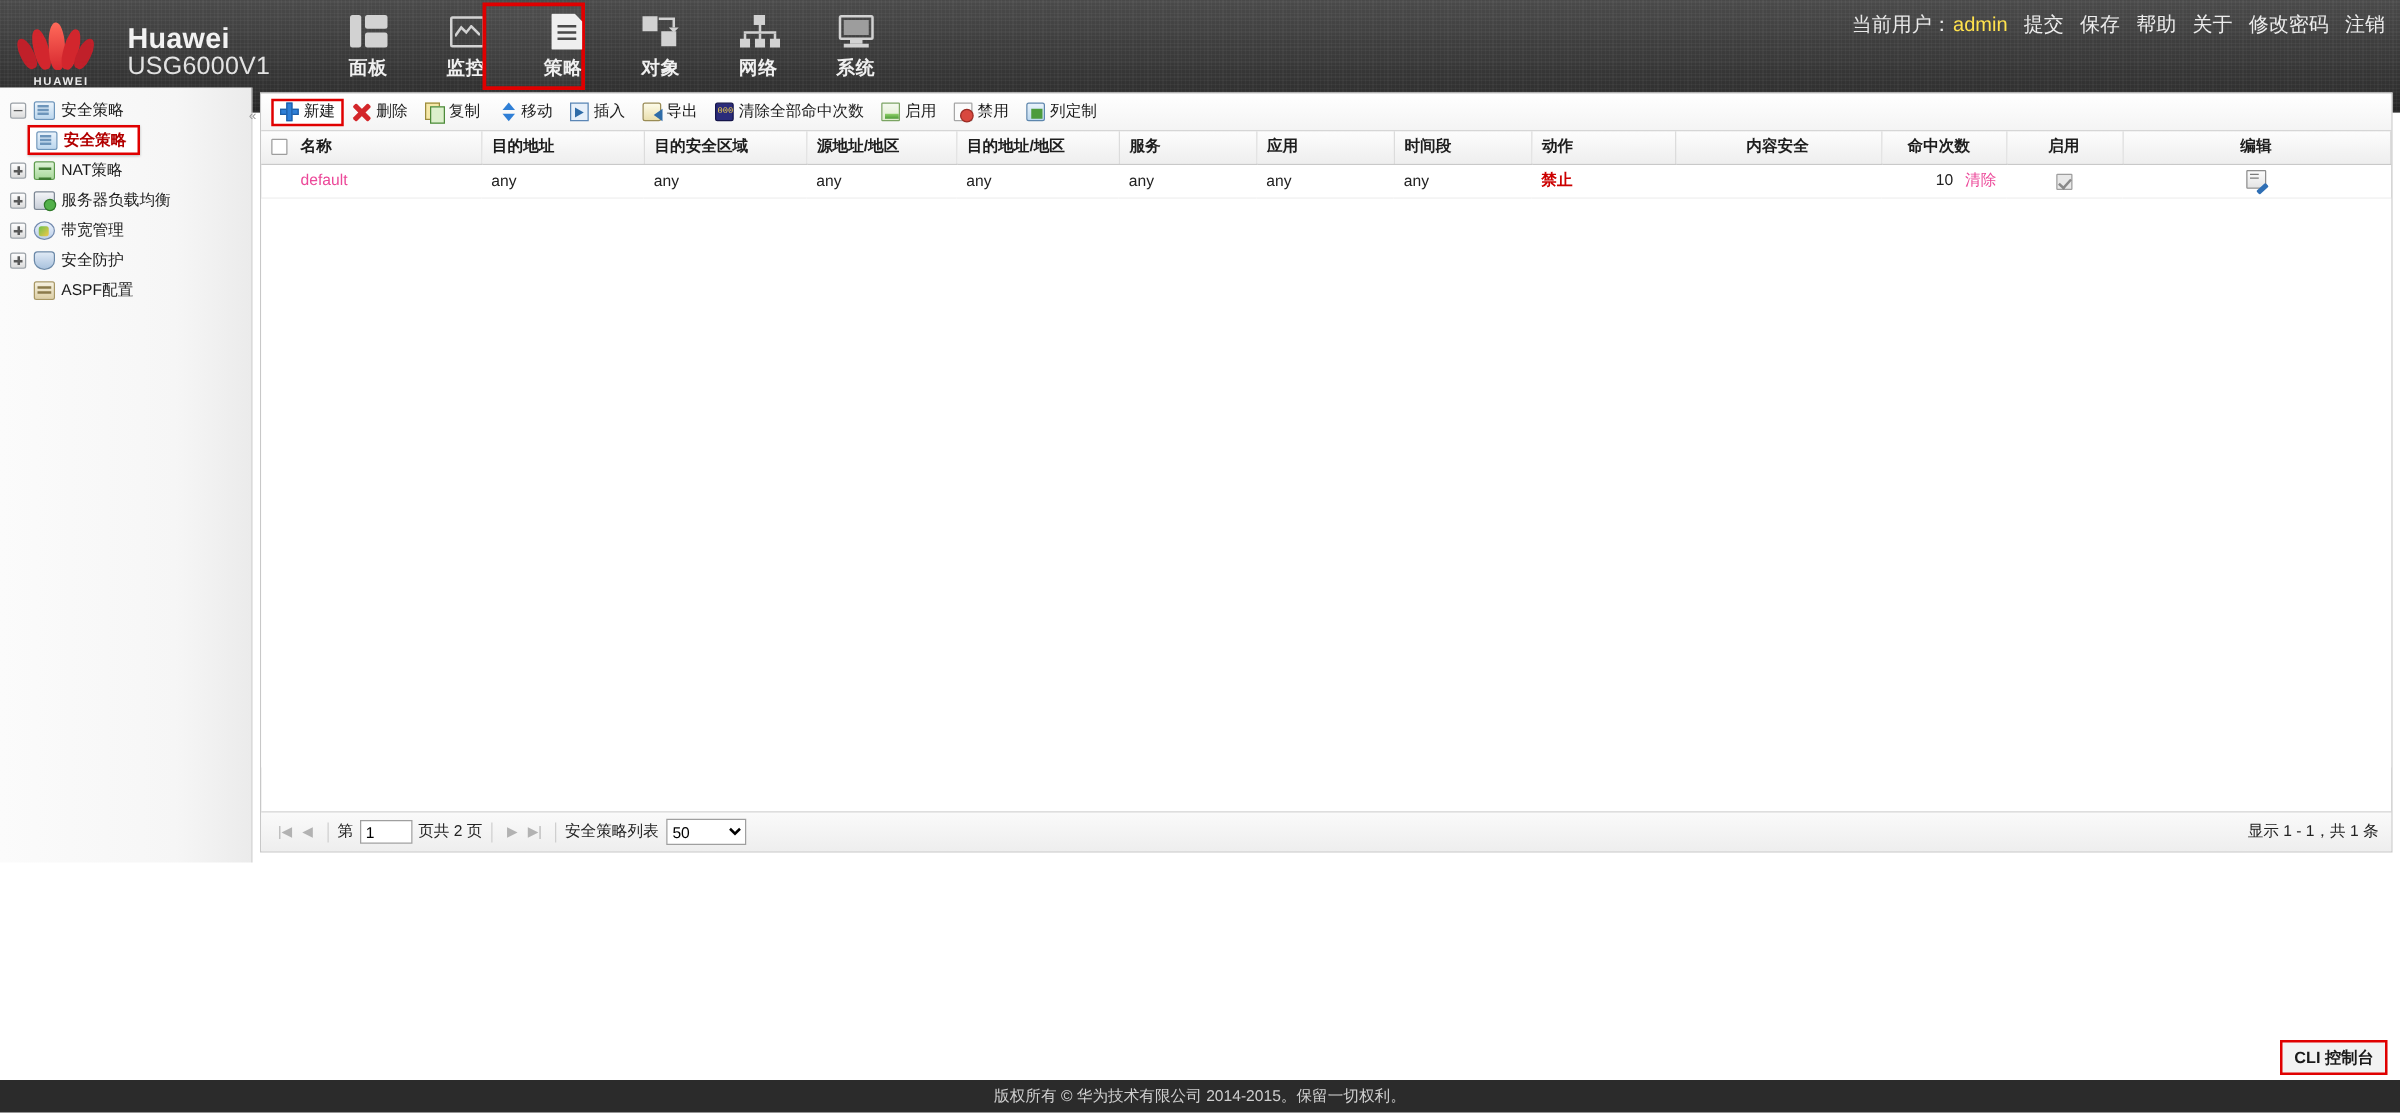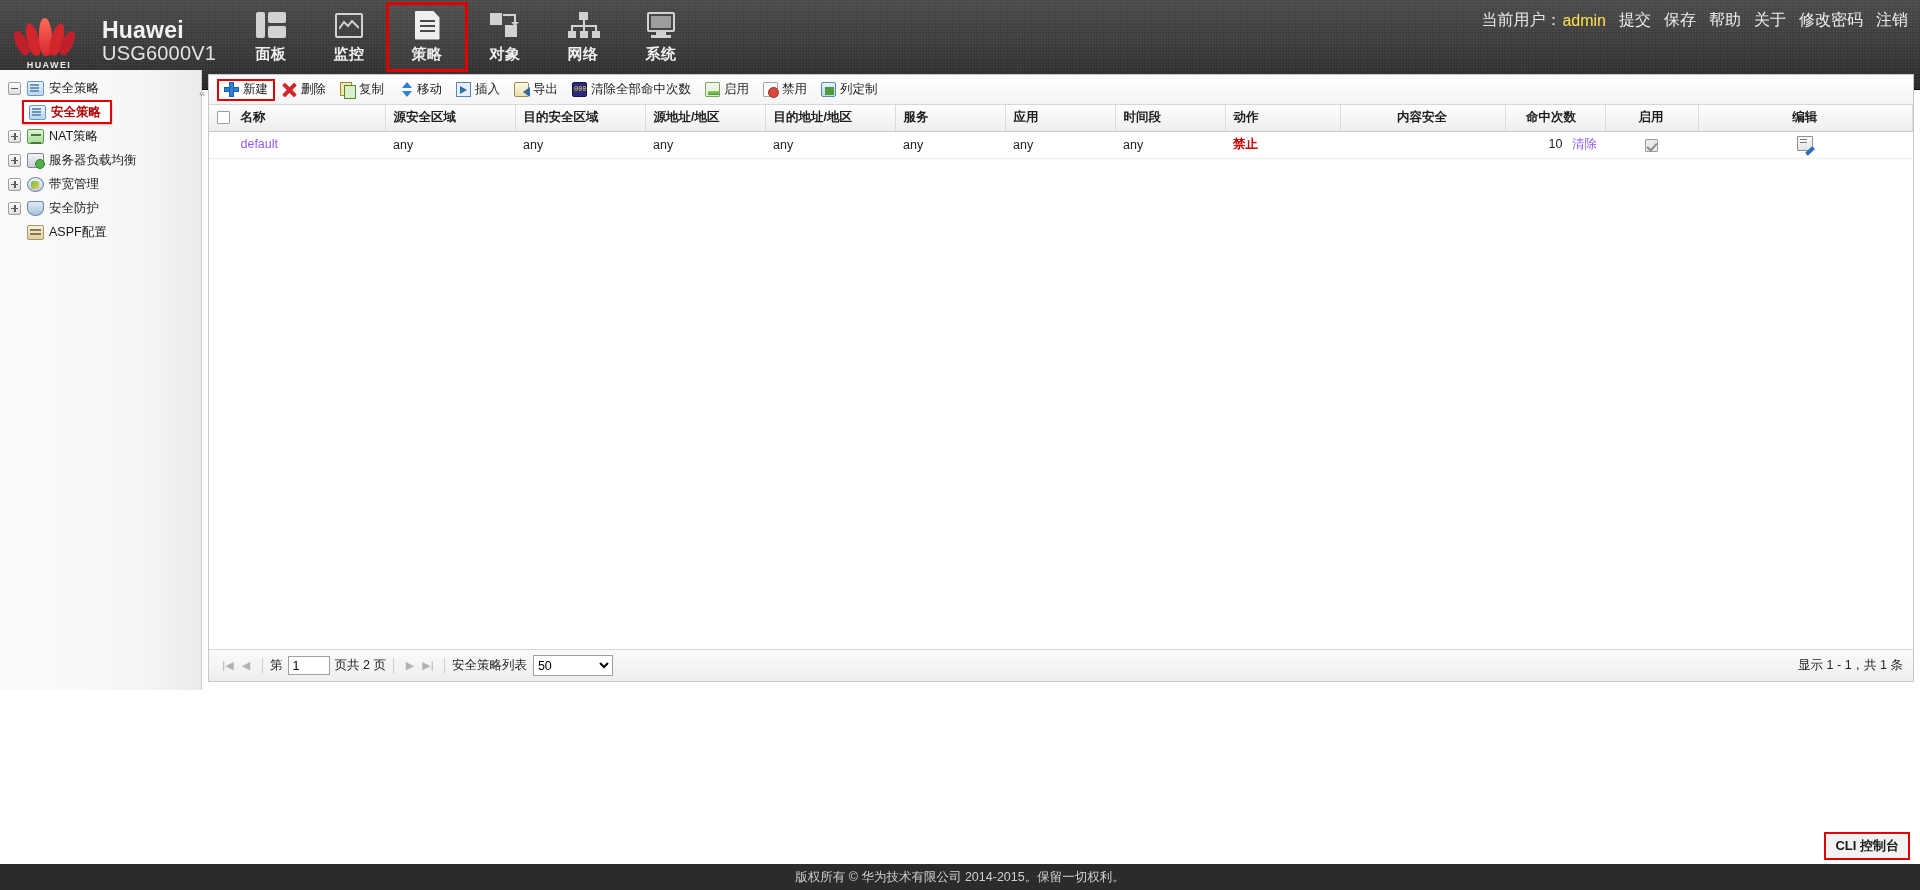--- a/index.html
+++ b/index.html
@@ -52,21 +52,21 @@
     letter-spacing: .2px;
   }
 
   
   #mainnav {
     position: absolute; left: 232px; top: 4px;
     height: 70px; display: flex; align-items: flex-start;
   }
   .navitem {
     width: 78px; height: 66px; margin-right: 0px;
-    display: flex; flex-direction: column; align-items: center;
+    display: flex; flex-direction: column; align-items: flex-end;
     justify-content: flex-start; padding-top: 5px;
     cursor: pointer; position: relative;
   }
   .navitem .nicon { height: 32px; display:flex; align-items:center; justify-content:center; }
   .navitem .nlabel {
     margin-top: 4px; color: #f0f0f0; font-size: 15px; font-weight: bold;
     letter-spacing: .5px;
   }
   .navitem.sel { outline: 3px solid #e00000; outline-offset: -1px; background: rgba(255,255,255,0.03); }
 
@@ -283,21 +283,21 @@
   #tbl td.r { text-align: right; padding-right: 8px; padding-left: 0; }
   .cellchk {
     width: 13px; height: 13px; border: 1px solid #9d9d9d; background: #fff;
     display: inline-block; vertical-align: middle; border-radius: 1px;
   }
   .cellchk.on { background: #e9e9e9; position: relative; }
   .cellchk.on:after {
     content:''; position:absolute; left:3px; top:1px; width:4px; height:8px;
     border: solid #8a8a8a; border-width: 0 2px 2px 0; transform: rotate(42deg);
   }
-  a.lnk { color: #8b5cf6; text-decoration: none; cursor: pointer; }
+  a.lnk { color: #ec4899; text-decoration: none; cursor: pointer; }
   .deny { color: #cc0000; font-weight: bold; }
   .edit-ic {
     width: 16px; height: 15px; display: inline-block; position: relative;
     background: linear-gradient(180deg,#fcfcfc,#e4e4e4); border: 1px solid #8d8d8d; border-radius: 1px;
   }
   .edit-ic:before { content:''; position:absolute; left:2px; top:2px; width:7px; height:1.5px;
      box-shadow: 0 3px 0 #7b7b7b; background:#7b7b7b; }
   .edit-ic:after { content:''; position:absolute; right:-3px; bottom:-3px; width:10px; height:4px;
      background:#2f6fb5; transform: rotate(-42deg); border-radius:1px; }
 
@@ -313,21 +313,21 @@
   }
   .pgbtn { width: 18px; height: 18px; display: flex; align-items: center; justify-content: center;
            color: #b2b2b2; cursor: default; font-size: 11px; }
   .pgsep { width: 1px; height: 16px; background: #cfcfcf; margin: 0 7px; }
   #page-num {
     width: 42px; height: 19px; border: 1px solid #9f9f9f; background: #fff;
     font-size: 12.5px; text-align: left; padding: 0 4px; margin: 0 5px;
     font-family: "Liberation Sans", sans-serif;
   }
   #page-size {
-    width: 80px; height: 21px; margin-left: 6px; font-size: 12.5px;
+    width: 64px; height: 21px; margin-left: 6px; font-size: 12.5px;
     border: 1px solid #9f9f9f; background: #fff;
     font-family: "Liberation Sans", sans-serif;
   }
   #total-info { margin-left: auto; font-size: 12.5px; color: #232323; }
 
   
   #cli-bar {
     position: absolute; right: 10px; bottom: 30px;
     display: flex; align-items: center;
   }
@@ -562,21 +562,21 @@
         <col style="width:100px">
         <col style="width:93px">
       <col style="width:">
     </colgroup>
     <thead>
       <tr>
         <th>
           <span class="cellchk"></span>
           <span style="margin-left:7px; vertical-align:middle;">名称</span>
         </th>
-        <th>源安全区域</th>
+        <th>目的地址</th>
         <th>目的安全区域</th>
         <th>源地址/地区</th>
         <th>目的地址/地区</th>
         <th>服务</th>
         <th>应用</th>
         <th>时间段</th>
         <th>动作</th>
         <th class="c">内容安全</th>
         <th class="r">命中次数</th>
         <th class="c">启用</th>

